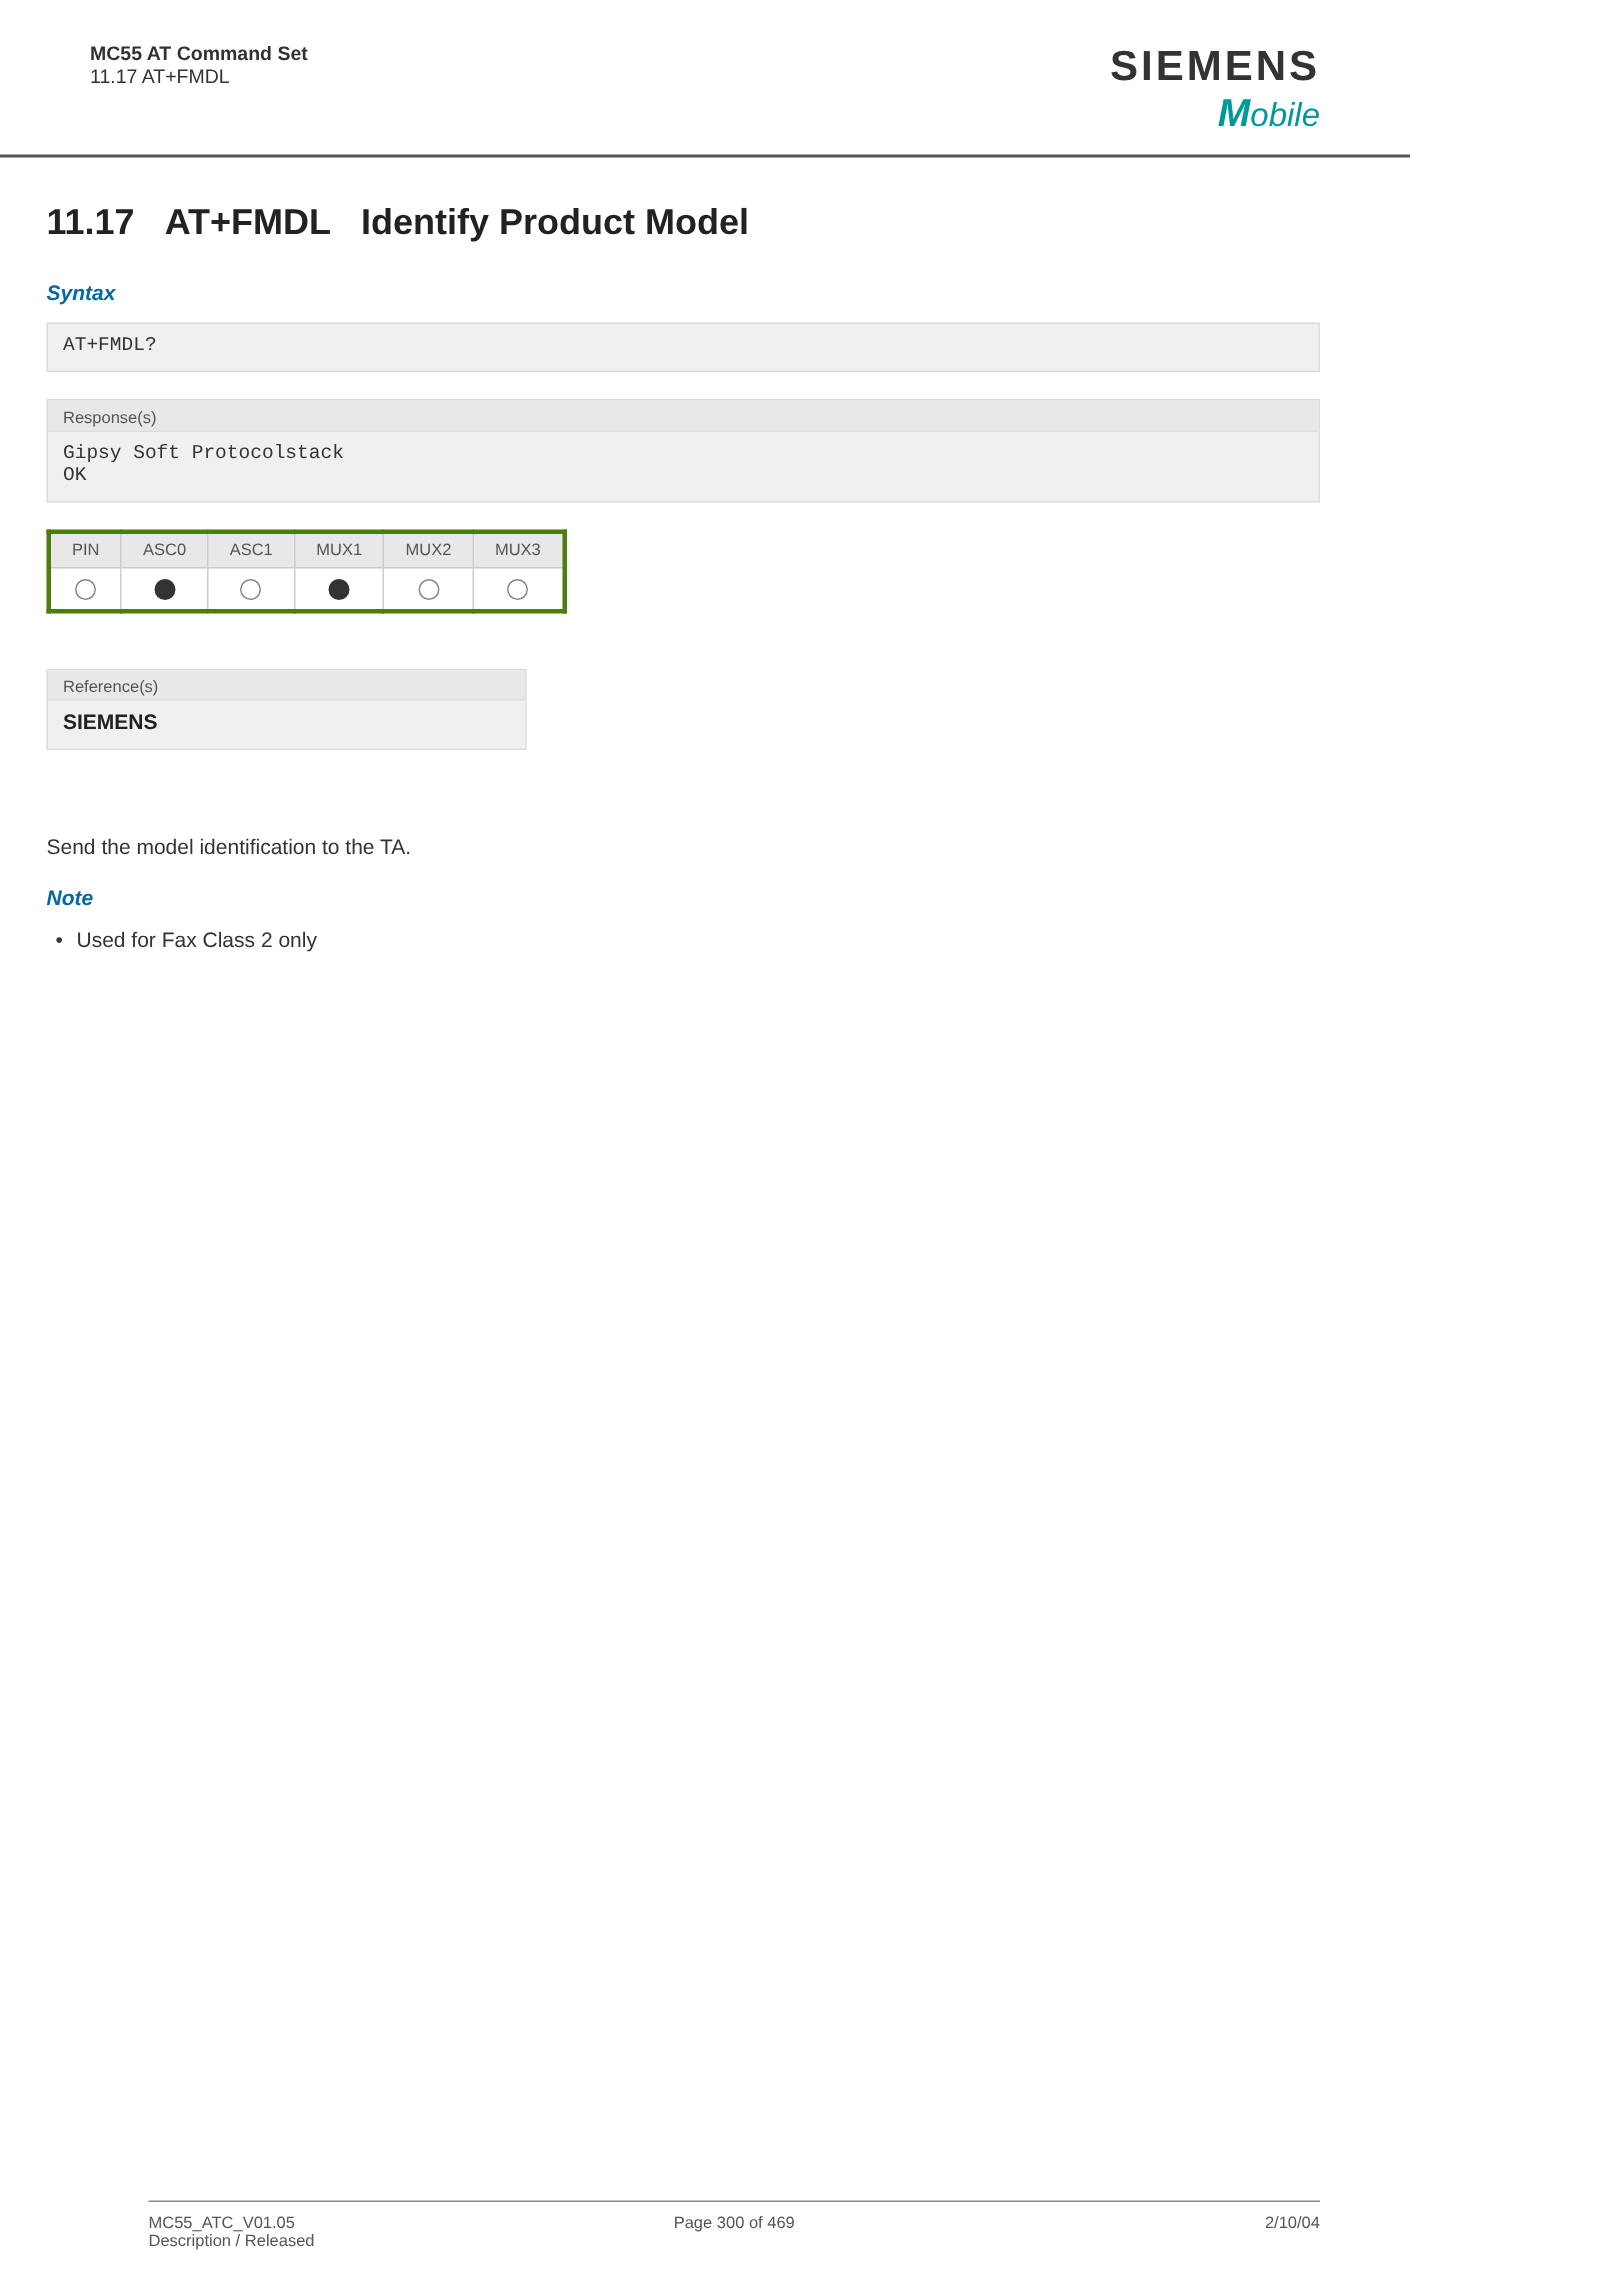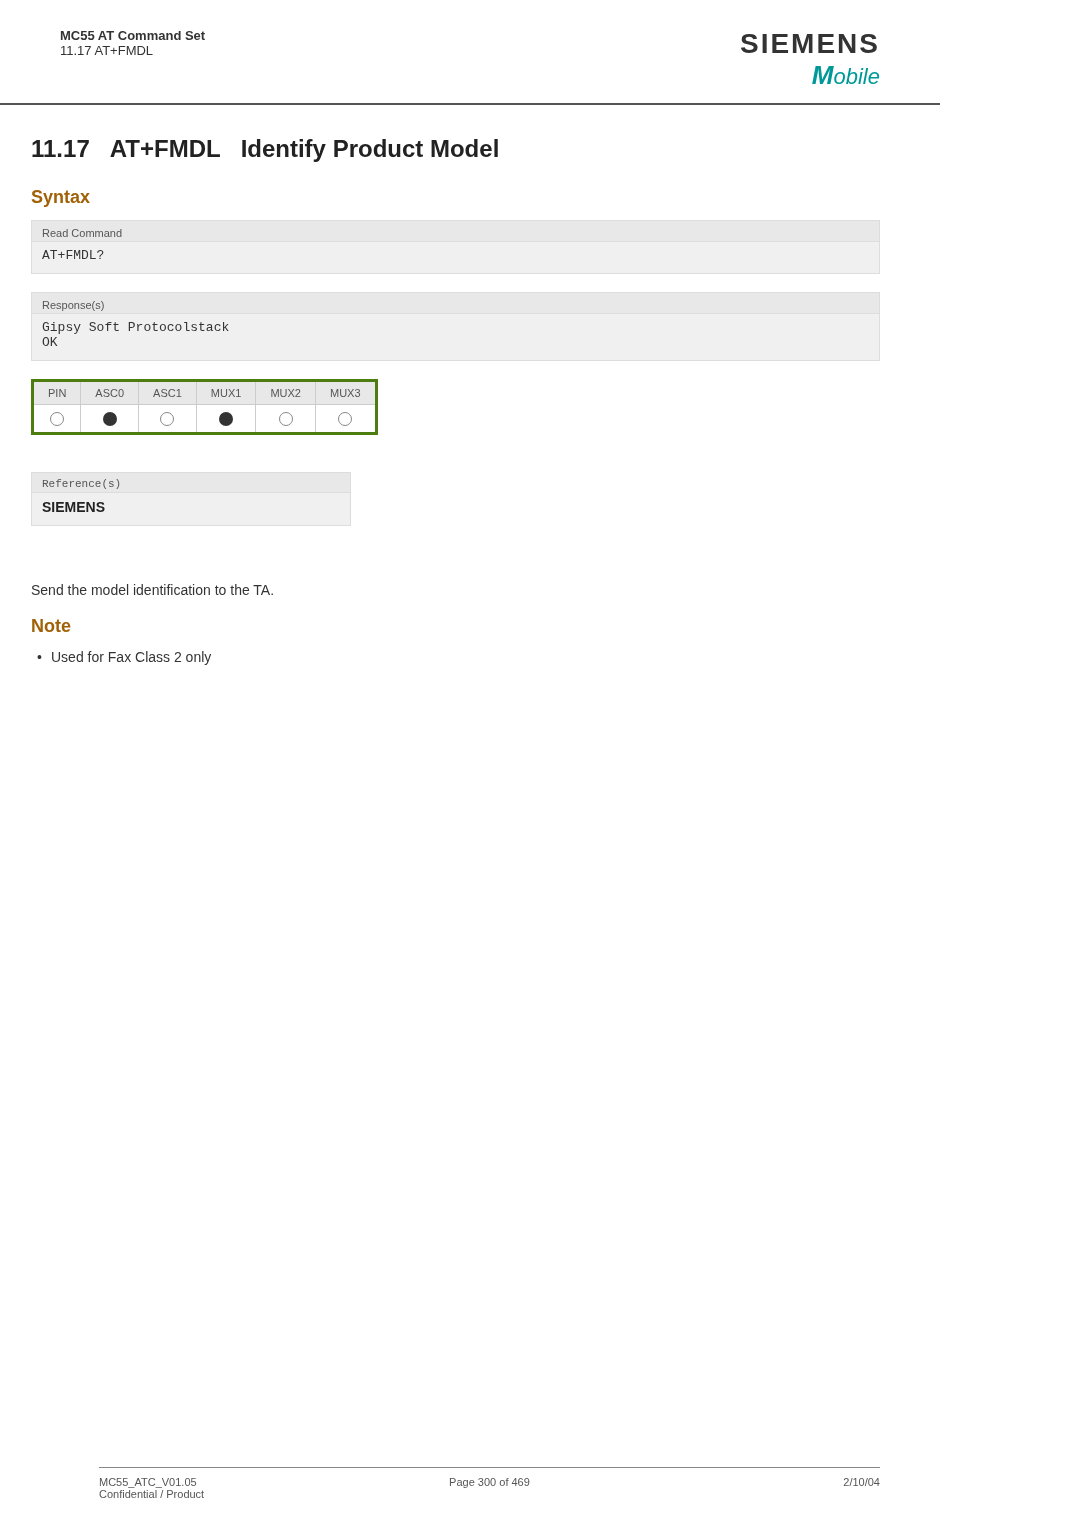--- a/index.html
+++ b/index.html
@@ -83,24 +83,25 @@
     
     .section-title {
       font-size: 24px;
       font-weight: bold;
       margin-bottom: 24px;
       color: #222;
     }
 
     
     .subsection-heading {
-      font-size: 18px;
-      font-weight: bold;
+      font-size: 14px;
+      font-weight: bold;
+      font-style: italic;
       margin-bottom: 12px;
-      color: #a16207;
+      color: #0369a1;
     }
 
     
     .code-box {
       background: #f0f0f0;
       border: 1px solid #ddd;
       padding: 0;
       margin-bottom: 18px;
       font-family: 'Courier New', Courier, monospace;
       font-size: 13px;
@@ -173,21 +174,21 @@
       background: #f0f0f0;
       border: 1px solid #ddd;
       padding: 0;
       margin-bottom: 28px;
       display: inline-block;
       min-width: 320px;
     }
 
     .reference-box-label {
       font-size: 11px;
-      font-family: Liberation Mono, monospace;
+      font-family: Liberation Sans, sans-serif;
       color: #555;
       padding: 5px 10px 2px 10px;
       background: #e8e8e8;
       border-bottom: 1px solid #ddd;
     }
 
     .reference-box-content {
       padding: 6px 10px 10px 10px;
       font-weight: bold;
       font-size: 14px;
@@ -276,21 +277,20 @@
   <div class="content">
 
     
     <div class="section-title"><span>11.17</span>&nbsp;&nbsp;&nbsp;<span>AT+FMDL&nbsp;&nbsp;&nbsp;Identify Product Model</span></div>
 
     
     <div class="subsection-heading">Syntax</div>
 
     
     <div class="code-box">
-      <div class="code-box-label">Read Command</div>
       <div class="code-box-content">AT+FMDL?</div>
     </div>
 
     
     <div class="code-box">
       <div class="code-box-label">Response(s)</div>
       <div class="code-box-content">
         <div>Gipsy Soft Protocolstack</div>
         <div>OK</div>
       </div>
@@ -341,19 +341,19 @@
       <ul class="note-list">
         <li>Used for Fax Class 2 only</li>
       </ul>
     </div>
 
   </div>
 
   <div class="footer">
     <div class="footer-left">
       <div>MC55_ATC_V01.05</div>
-      <div>Confidential / Product</div>
+      <div>Description / Released</div>
     </div>
     <div class="footer-center">Page 300 of 469</div>
     <div class="footer-right">2/10/04</div>
   </div>
 
 </div>
 
 </body></html>

